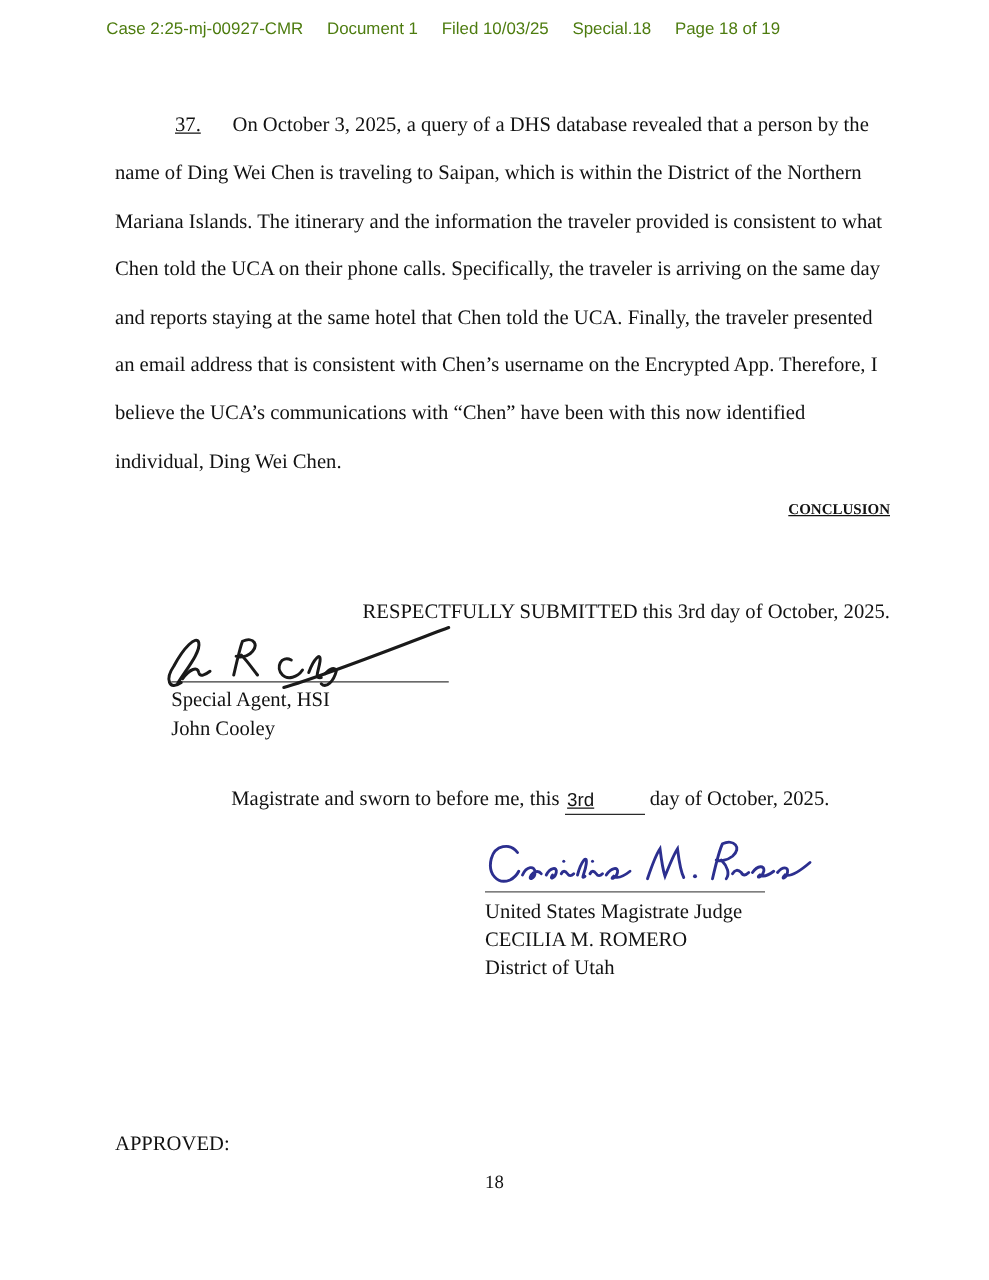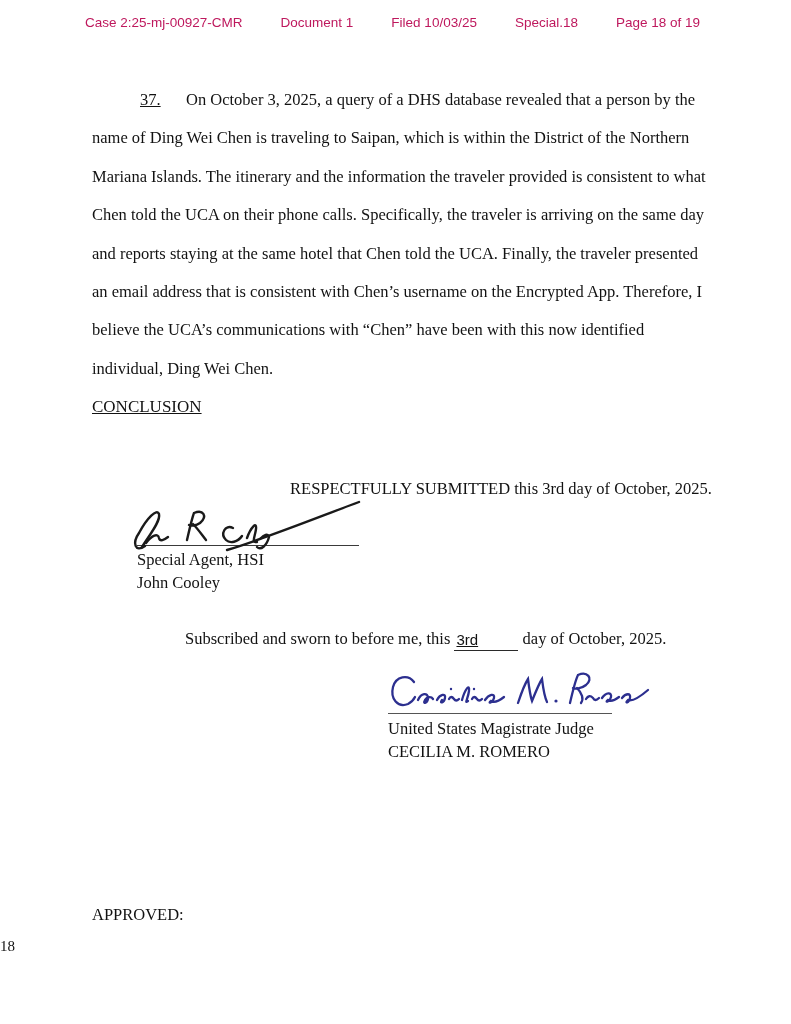--- a/index.html
+++ b/index.html
@@ -7,52 +7,52 @@
   .page {
     position:relative;
     width:791px; height:1024px;
     background:#ffffff;
     font-family:"Liberation Serif","DejaVu Serif",serif;
     color:#121212;
     overflow:hidden;
   }
   .case-header {
     position:absolute; top:15px; left:85px;
-    display:flex; gap:38px;
+    display:flex; gap:19px;
     font-family:"Liberation Sans","DejaVu Sans",sans-serif;
-    font-size:13.5px; color:#be185d; white-space:nowrap;
+    font-size:13.5px; color:#4d7c0f; white-space:nowrap;
   }
   .doc-body {
     position:absolute; top:81px; left:92px; width:620px;
     font-size:16.5px; line-height:38.4px;
   }
   .para { text-indent:48px; }
   .para-num { display:inline-block; width:46px; text-indent:0;text-decoration:underline; }
   #para37 { height:307px; }
   #para38 { height:115px; margin-top:4px; }
-  .conclusion { height:39px; text-align:left; font-weight:normal; font-size:17px; line-height:38.4px; }
+  .conclusion { height:39px; text-align:right; font-weight:bold; font-size:12px; line-height:38.4px; }
   .conclusion span { text-decoration:underline; }
   .submitted { margin-top:43px; text-indent:48px; height:38px;text-align:right; }
   .sig-block { margin-top:-8px; padding-left:45px; line-height:22.5px; }
   .agent-sig-svg { display:block; margin-left:-6px; }
   .sig-line { width:222px; border-top:1.3px solid #3a3a3a; margin-top:-7px; margin-bottom:3px; }
   .jurat { margin-top:26px; padding-left:93px; line-height:38.4px; white-space:nowrap; }
   .day-field {
     display:inline-block; width:64px; padding-left:2px;
     border-bottom:1.5px solid #2a2a2a;
     font-family:"Liberation Sans","DejaVu Sans",sans-serif;
     font-size:15px; line-height:20px;
     transform:translateY(1px);
     text-decoration:underline;
   }
   .judge-block { margin-top:12px; margin-left:296px; width:300px; line-height:22.5px; }
   .judge-sig-svg { display:block; margin-left:-4px; }
   .judge-line { width:224px; border-top:1.6px solid #555; margin-top:-5px; margin-bottom:4px; }
   .approved { position:absolute; left:92px; top:905px; font-size:16.5px; }
-  .page-number { position:absolute; top:938px; left:0; width:100%; font-size:15px; }
+  .page-number { position:absolute; top:938px; left:0; width:100%; text-align:center; font-size:15px; }
 </style>
 </head>
 <body>
 
 <div class="page">
 
   <div class="case-header">
     <span>Case 2:25-mj-00927-CMR</span>
     <span>Document 1</span>
     <span>Filed 10/03/25</span>
@@ -80,21 +80,21 @@
           <path d="M116,38 C120,27 126,21 125,29 C124,37 120,43 126,42"></path>
           <path d="M129,39 C133,35 137,33 138,37 C136,45 130,51 126,47"></path>
           <path d="M96,50 C130,40 180,20 228,2"></path>
         </g>
       </svg>
       <div class="sig-line"></div>
       <div>Special Agent, HSI</div>
       <div>John Cooley</div>
     </div>
 
-    <p class="jurat"><span>Subscribed and sworn to before me, this</span> <span class="day-field">3rd</span> <span>day of October, 2025.</span></p>
+    <p class="jurat"><span>Magistrate and sworn to before me, this</span> <span class="day-field">3rd</span> <span>day of October, 2025.</span></p>
 
     <div class="judge-block">
       <svg class="judge-sig-svg" width="266" height="48" viewBox="0 0 266 48" fill="none">
         <g stroke="#2c2f8f" stroke-width="2.3" stroke-linecap="round" fill="none">
           <path d="M30,12 C24,4 12,6 9,17 C6,29 14,38 24,34 C28,32 30,29 31,27"></path>
           <path d="M34,30 C37,23 44,22 44,28 C44,33 38,35 41,30 C43,27 47,26 49,29"></path>
           <path d="M53,30 C56,24 62,23 61,28 C60,33 55,34 58,30"></path>
           <path d="M65,29 Q67,25 70,29 Q72,32 75,29"></path>
           <path d="M78,30 C81,19 86,13 85,21 C84,29 80,34 84,31"></path>
           <path d="M88,29 Q90,25 93,29 Q95,32 98,29"></path>
@@ -106,20 +106,21 @@
           <path d="M186,33 C189,20 192,9 194,5 C203,1 210,8 202,15 C197,19 191,19 189,18"></path>
           <path d="M193,18 C198,23 200,29 197,33"></path>
           <path d="M202,29 Q205,24 209,28 Q211,32 215,28"></path>
           <path d="M218,28 C222,22 228,22 227,27 C226,32 220,33 224,30 C227,32 231,30 235,27"></path>
           <path d="M238,28 C242,23 247,23 246,28 C245,33 240,34 244,30 C249,32 257,26 264,20"></path>
         </g>
       </svg>
       <div class="judge-line"></div>
       <div>United States Magistrate Judge</div>
       <div>CECILIA M. ROMERO</div>
+      <div>District of Utah</div>
     </div>
 
   </div>
 
   <div class="approved">APPROVED:</div>
 
   <div class="page-number">18</div>
 
 </div>
 

